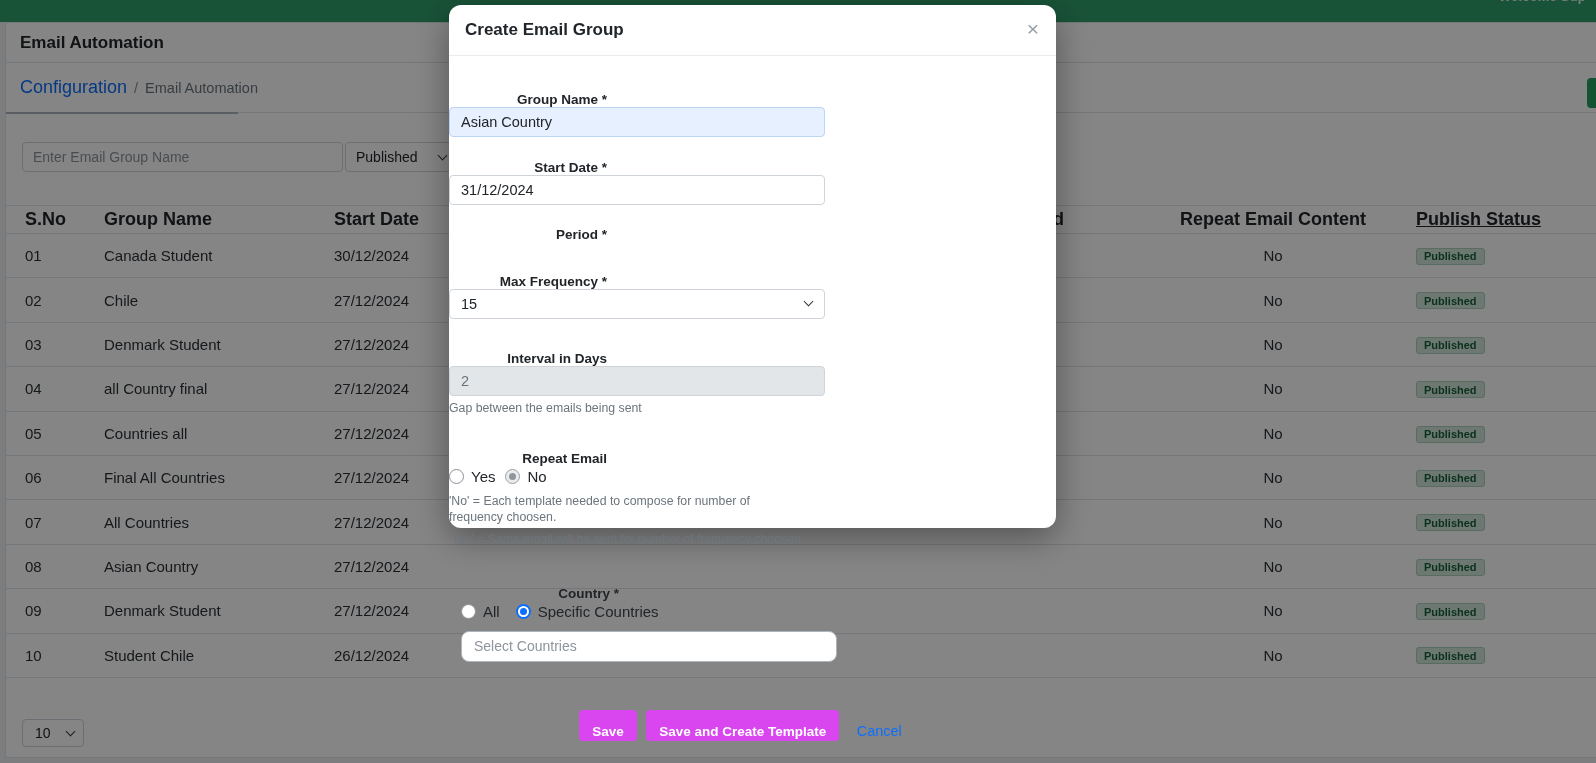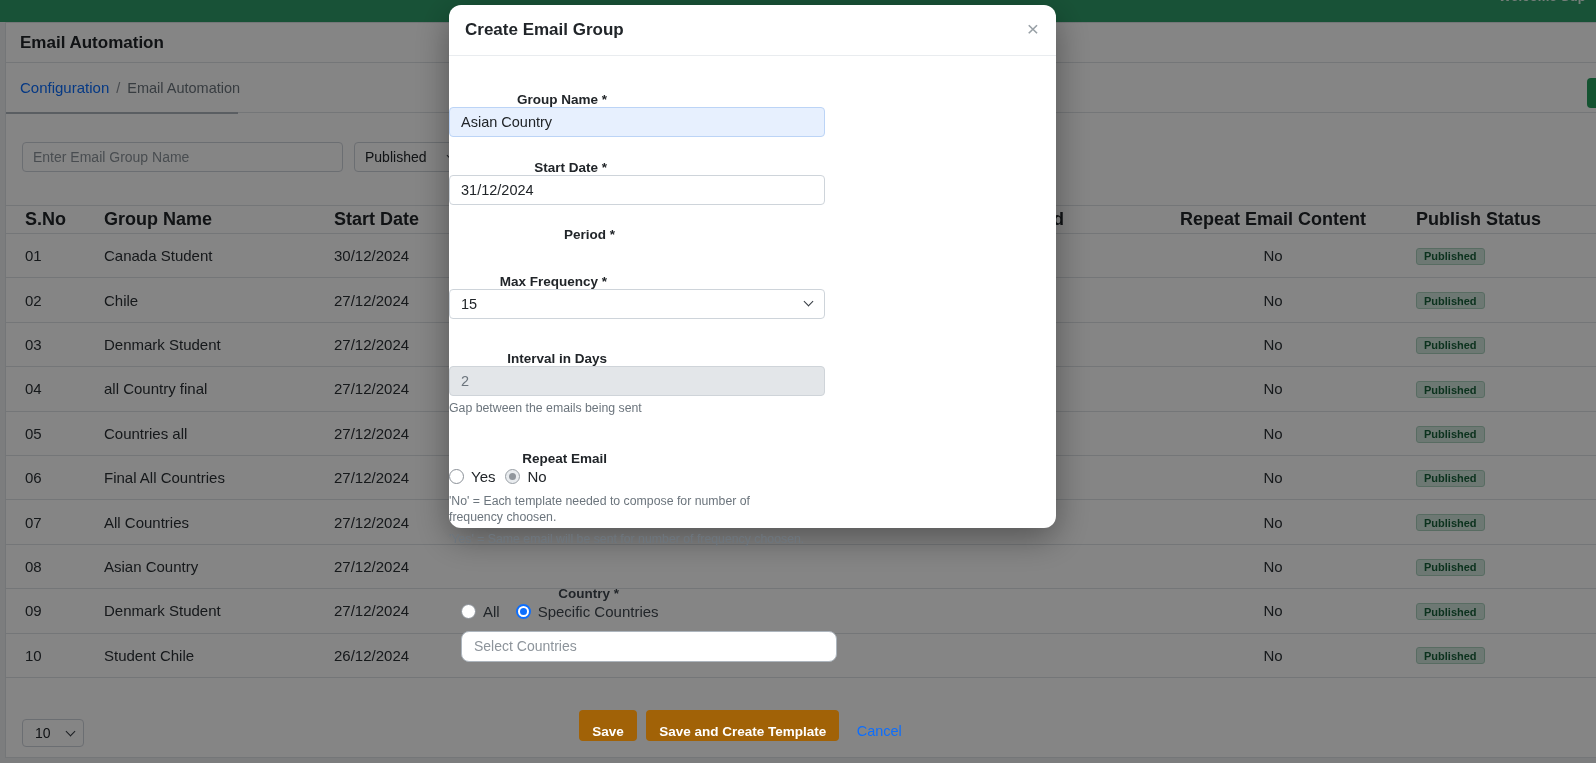--- a/index.html
+++ b/index.html
@@ -12,49 +12,49 @@
     color:rgba(255,255,255,.85); letter-spacing:.2px; }
 
   
   .card { position:absolute; left:5px; top:22px; right:0; height:736px; background:#fff;
     border:1px solid #dee2e6; border-right:none; }
   .title-row { height:40px; display:flex; align-items:center; padding:0 14px;
     border-bottom:1px solid #dee2e6; }
   .page-title { font-size:17px; font-weight:700; color:#212529; }
   .crumb-row { position:relative; height:50px; display:flex; align-items:center; padding:0 14px;
     border-bottom:1px solid #dee2e6; }
-  .crumb-link { color:#0d6efd; font-size:15px; text-decoration:none; cursor:pointer; }
+  .crumb-link { color:#0d6efd; font-size:18px; text-decoration:none; cursor:pointer; }
   .crumb-sep { color:#8a9097; font-size:14.5px; margin:0 7px; }
   .crumb-current { color:#6c757d; font-size:14.5px; }
   .crumb-underline { position:absolute; left:0; bottom:-2px; width:232px; height:2px; background:#adb5bd; }
   .add-btn { position:absolute; right:0; top:15px; width:9px; height:30px; background:#28a05e;
     border:none; border-radius:4px 0 0 4px; cursor:pointer; }
 
   
-  .filter-row { display:flex; gap:11px; padding:29px 16px 0 16px; }
+  .filter-row { display:flex; gap:2px; padding:29px 16px 0 16px; }
   .search-input { width:321px; height:30px; border:1px solid #ced4da; border-radius:4px;
     padding:0 10px; font-size:14px; font-family:inherit; color:#212529; background:#fff; }
   .search-input::placeholder { color:#8d949b; }
   .status-select { position:relative; width:112px; height:30px; border:1px solid #ced4da;
     border-radius:4px; background:#fff; display:flex; align-items:center; padding:0 10px;
     font-size:14px; cursor:pointer; }
   .chev { width:7px; height:7px; border-right:1.6px solid #343a40; border-bottom:1.6px solid #343a40;
     transform:rotate(45deg); margin-top:-4px; }
   .status-select .chev { position:absolute; right:10px; top:13px; }
 
   
   .tbl { margin-top:33px; }
   .thead, .trow { display:grid; grid-template-columns:79px 230px 374px 433px 264px 1fr;
     padding-left:19px; align-items:center; }
   .thead { height:29px; border-top:1px solid #dee2e6; border-bottom:1px solid #dee2e6;
     font-weight:700; font-size:18px; }
   .trow { height:44.4px; border-bottom:1px solid #dee2e6; font-size:15px; color:#2b3035; }
   .col-period { text-align:right; padding-right:77px; }
   .col-repeat { text-align:center; }
-  .col-status { padding-left:11px; }
+  .col-status { padding-left:11px;text-decoration:underline; }
   .badge { display:inline-block; background:#d1e7dd; border:1px solid #a9cfbd; color:#18603a;
     font-size:11px; font-weight:700; padding:1.5px 7px; border-radius:3px; }
 
   .pagesize { position:relative; margin:41px 0 0 16px; width:62px; height:28px;
     border:1px solid #ced4da; border-radius:4px; background:#fff; display:flex; align-items:center;
     padding-left:12px; font-size:14px; cursor:pointer; }
   .pagesize .chev { position:absolute; right:9px; top:12px; }
 
   
   .backdrop { position:fixed; inset:0; background:rgba(0,0,0,.48); z-index:10; }
@@ -87,21 +87,21 @@
   .radio.checked-blue { border:2px solid #0d6efd; }
   .radio.checked-blue::after { content:""; position:absolute; inset:2px; border-radius:50%; background:#0d6efd; }
   .radio.checked-grey { border:1.5px solid #9aa0a6; background:#e9ecef; }
   .radio.checked-grey::after { content:""; position:absolute; inset:3px; border-radius:50%; background:#90969c; }
 
   .country-input { width:376px; height:31px; border:1px solid #adb5bd; border-radius:8px;
     padding:0 12px; font-size:14px; font-family:inherit; margin-top:11px; background:#fff; }
   .country-input::placeholder { color:#8d949b; }
 
   .btn-row { display:flex; align-items:center; margin-top:40px; }
-  .btn-green { background:#a16207; color:#fff; border:none; border-radius:4px; height:31px;
+  .btn-green { background:#d946ef; color:#fff; border:none; border-radius:4px; height:31px;
     padding:14px 13px; font-size:13.5px; font-weight:700; font-family:inherit; cursor:pointer; }
   .btn-green + .btn-green { margin-left:5px; }
   .btn-cancel { background:none; border:none; color:#0d6efd; font-size:14.5px; font-family:inherit;
     margin-left:13px; cursor:pointer; }
 </style>
 </head>
 <body>
 
 <div class="navbar">
   <span class="welcome">Welcome Sup</span>
@@ -244,21 +244,21 @@
       </div>
     </div>
 
     <div class="frow" style="margin-top:15px;">
       <label class="flabel">Start Date *</label>
       <div class="fcontrol">
         <input class="inp" value="31/12/2024" style="">
       </div>
     </div>
 
-    <div class="frow" style="margin-top:14px;margin-left:8px;">
+    <div class="frow" style="margin-top:14px;">
       <label class="flabel">Period *</label>
     </div>
 
     <div class="frow" style="margin-top:24px;">
       <label class="flabel">Max Frequency *</label>
       <div class="fcontrol">
         <div class="inp sel">
           <span>15</span>
           <span class="chev"></span>
         </div>

